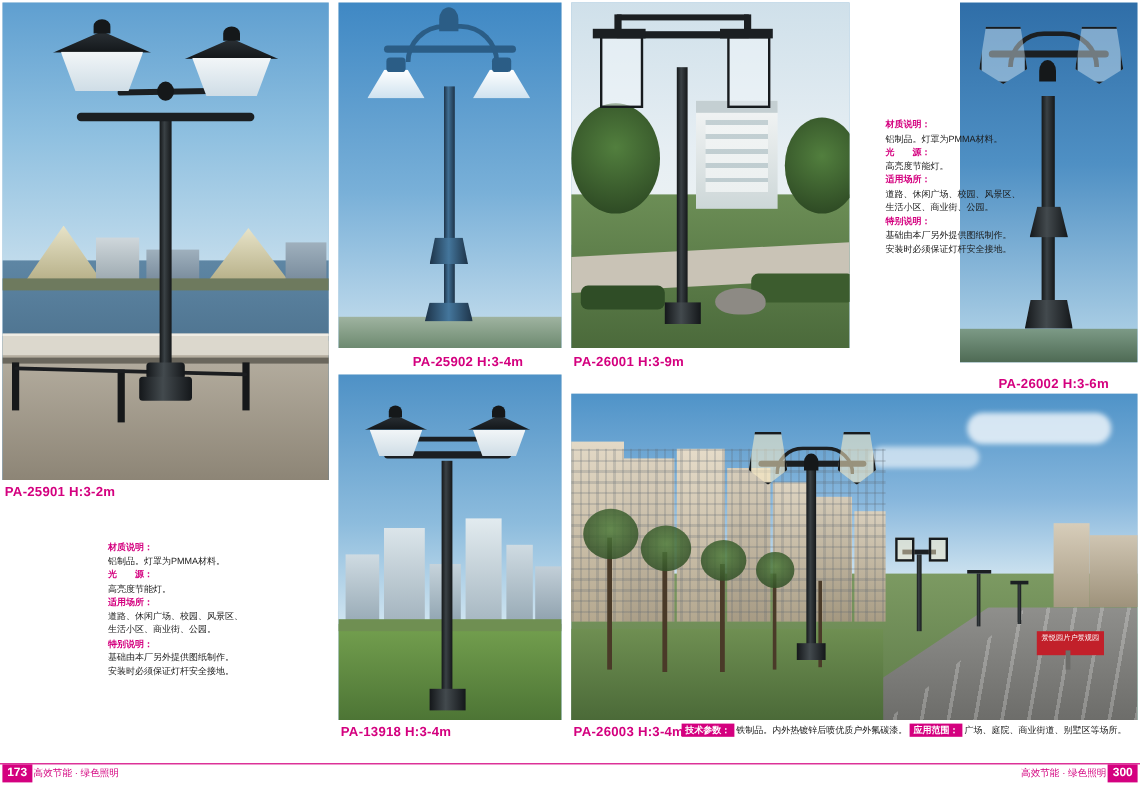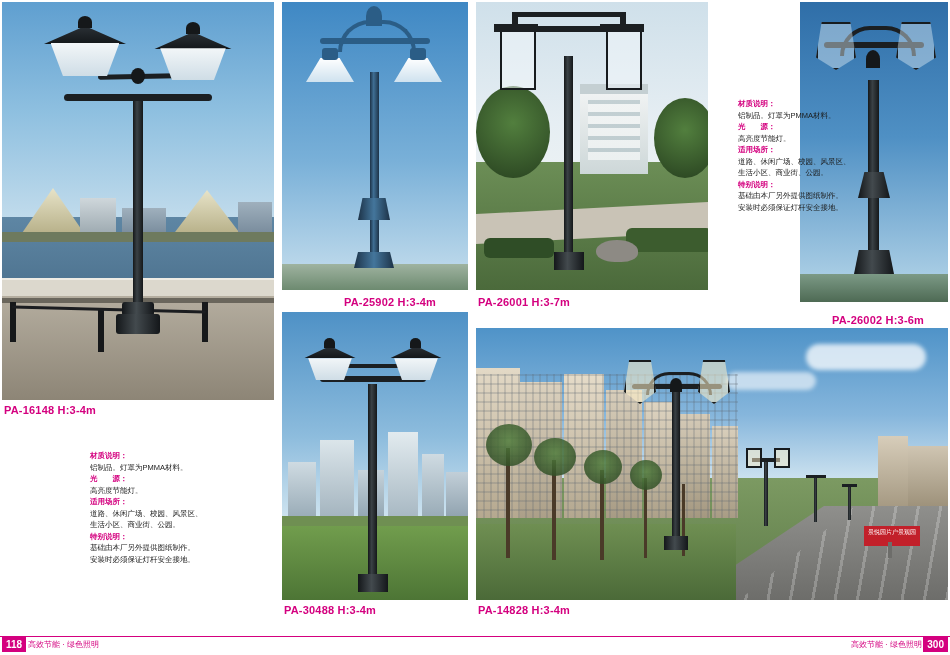--- a/index.html
+++ b/index.html
@@ -99,21 +99,21 @@
     </div>
     <div class="finial" style="left:76px;top:14px;width:14px;height:12px;"></div>
 
     <div class="head" style="left:152px;top:30px;width:78px;height:48px;">
       <div class="cap"></div>
       <div class="glass" style="top:34%;"></div>
     </div>
     <div class="finial" style="left:184px;top:20px;width:14px;height:12px;"></div>
     <div class="finial" style="left:129px;top:66px;width:14px;height:16px;border-radius:50%;"></div>
   </div>
-  <div class="cap-label" style="left:4px;top:404px;">PA-16148 H:3-4m</div>
+  <div class="cap-label" style="left:4px;top:404px;">PA-25901 H:3-2m</div>
 
   <div class="spec" style="left:90px;top:450px;">
     <span class="row t">材质说明：</span>
     <span class="row">铝制品。灯罩为PMMA材料。</span>
     <span class="row t">光　　源：</span>
     <span class="row">高亮度节能灯。</span>
     <span class="row t">适用场所：</span>
     <span class="row">道路、休闲广场、校园、风景区、</span>
     <span class="row">生活小区、商业街、公园。</span>
     <span class="row t">特别说明：</span>
@@ -162,21 +162,21 @@
     <div class="arm" style="left:38px;top:24px;width:110px;height:6px;"></div>
     <div class="arm" style="left:38px;top:10px;width:110px;height:5px;"></div>
     <div style="position:absolute;left:36px;top:10px;width:6px;height:18px;background:#1b1f22;"></div>
     <div style="position:absolute;left:144px;top:10px;width:6px;height:18px;background:#1b1f22;"></div>
 
     <div class="lantern" style="left:24px;top:28px;width:32px;height:56px;"></div>
     <div style="position:absolute;left:18px;top:22px;width:44px;height:8px;background:#1b1f22;"></div>
     <div class="lantern" style="left:130px;top:28px;width:32px;height:56px;"></div>
     <div style="position:absolute;left:124px;top:22px;width:44px;height:8px;background:#1b1f22;"></div>
   </div>
-  <div class="cap-label" style="left:478px;top:296px;">PA-26001 H:3-7m</div>
+  <div class="cap-label" style="left:478px;top:296px;">PA-26001 H:3-9m</div>
 
   <div class="photo" style="left:800px;top:2px;width:148px;height:300px;">
     <div class="sky" style="height:100%;background:linear-gradient(180deg,#2f6ea8 0%,#4f90c4 45%,#b9d8ea 100%);"></div>
     <div style="position:absolute;left:0;right:0;bottom:0;height:28px;background:linear-gradient(180deg,#7c9a86,#4e6a54);"></div>
     <div class="pole" style="left:68px;top:78px;width:11px;height:190px;"></div>
     <div class="base" style="left:54px;top:248px;width:40px;height:24px;clip-path:polygon(12% 0,88% 0,100% 100%,0 100%);"></div>
     <div class="base" style="left:58px;top:170px;width:32px;height:26px;clip-path:polygon(20% 0,80% 0,100% 100%,0 100%);"></div>
     <div class="arm" style="left:24px;top:40px;width:100px;height:6px;border-radius:4px;"></div>
     <div style="position:absolute;left:40px;top:24px;width:68px;height:26px;border:4px solid #1b1f22;border-bottom:none;border-radius:36px 36px 0 0;"></div>
 
@@ -219,21 +219,21 @@
       <div class="cap"></div>
         <div class="glass" style="top:36%;"></div>
     </div>
     <div class="finial" style="left:42px;top:26px;width:11px;height:10px;"></div>
     <div class="head" style="left:108px;top:34px;width:52px;height:34px;">
       <div class="cap"></div>
         <div class="glass" style="top:36%;"></div>
     </div>
     <div class="finial" style="left:128px;top:26px;width:11px;height:10px;"></div>
   </div>
-  <div class="cap-label" style="left:284px;top:604px;">PA-30488 H:3-4m</div>
+  <div class="cap-label" style="left:284px;top:604px;">PA-13918 H:3-4m</div>
 
   <div class="photo" style="left:476px;top:328px;width:472px;height:272px;">
     <div class="sky" style="height:58%;background:linear-gradient(180deg,#4f93c8 0%,#86b6dc 55%,#d3e6f1 100%);"></div>
     <div style="position:absolute;left:0;right:0;top:150px;bottom:0;background:linear-gradient(180deg,#7c9a62,#5d7a48);"></div>
 
     <div style="position:absolute;left:330px;top:16px;width:120px;height:26px;background:rgba(255,255,255,.75);border-radius:20px;filter:blur(2px);"></div>
     <div style="position:absolute;left:250px;top:44px;width:90px;height:18px;background:rgba(255,255,255,.6);border-radius:14px;filter:blur(2px);"></div>
 
     <div class="bldg" style="left:-2px;top:40px;width:46px;height:150px;background:linear-gradient(180deg,#e3d9c6,#b5a88f);"></div>
     <div class="bldg" style="left:44px;top:54px;width:42px;height:136px;background:linear-gradient(180deg,#dcd2bf,#ab9f88);"></div>
@@ -276,24 +276,30 @@
     <div class="lantern" style="left:270px;top:120px;width:12px;height:16px;background:rgba(255,240,200,.5);"></div>
     <div class="lantern" style="left:298px;top:120px;width:12px;height:16px;background:rgba(255,240,200,.5);"></div>
     <div class="pole" style="left:338px;top:150px;width:3px;height:44px;"></div>
     <div style="position:absolute;left:330px;top:147px;width:20px;height:3px;background:#1b1f22;"></div>
     <div class="pole" style="left:372px;top:158px;width:3px;height:34px;"></div>
     <div style="position:absolute;left:366px;top:156px;width:15px;height:3px;background:#1b1f22;"></div>
 
     <div class="sign" style="left:388px;top:198px;width:54px;height:16px;">景悦园片户景观园</div>
     <div style="position:absolute;left:412px;top:214px;width:4px;height:16px;background:#6d6d6a;"></div>
   </div>
-  <div class="cap-label" style="left:478px;top:604px;">PA-14828 H:3-4m</div>
-
+  <div class="cap-label" style="left:478px;top:604px;">PA-26003 H:3-4m</div>
+
+  <div class="techline" style="left:568px;top:604px;">
+    <span class="key">技术参数：</span>
+    <span>铁制品。内外热镀锌后喷优质户外氟碳漆。</span>
+    <span class="key">应用范围：</span>
+    <span>广场、庭院、商业街道、别墅区等场所。</span>
+  </div>
 
   <div class="footer">
     <div style="position:absolute;left:0;right:0;bottom:18px;height:1px;background:#d4007f;"></div>
-    <div class="fnum" style="left:2px;">118</div>
+    <div class="fnum" style="left:2px;">173</div>
     <div class="ftxt" style="left:28px;">高效节能 · 绿色照明</div>
     <div class="fnum" style="right:2px;">300</div>
     <div class="ftxt" style="right:28px;">高效节能 · 绿色照明</div>
   </div>
 
 </div>
 
 </body></html>

